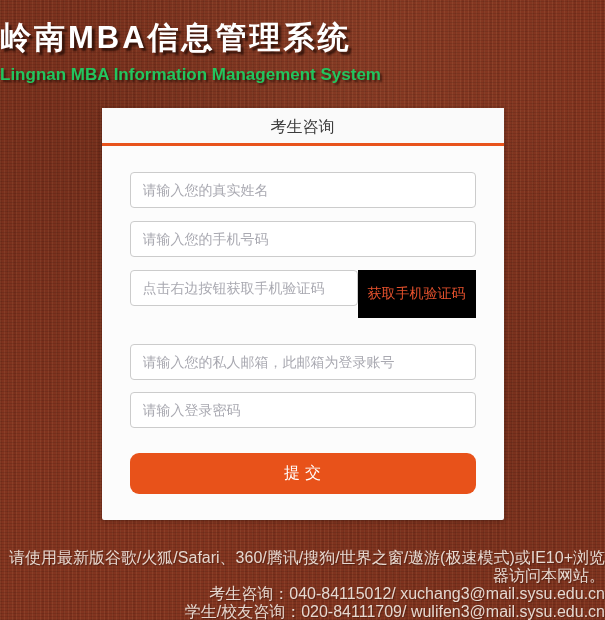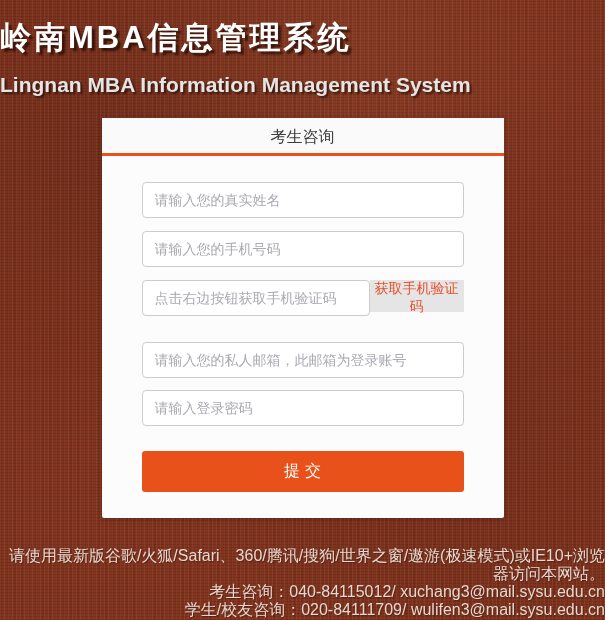--- a/index.html
+++ b/index.html
@@ -16,61 +16,61 @@
       repeating-linear-gradient(90deg, rgba(60,15,5,0.10) 0 2px, transparent 2px 7px);
   }
 
   .masthead { padding-top: 16px; text-align: left; }
   .masthead h1 {
     color: #fff; font-size: 31px; line-height: 44px; font-weight: bold;
     letter-spacing: 3px;
     text-shadow: 3px 3px 2px rgba(20,5,0,0.65);
   }
   .masthead .subtitle {
-    color: #e5e5e5; font-size: 21px; line-height: 22px; font-weight: bold;
-    margin-top: 14px;
+    color: #22c55e; font-size: 17px; line-height: 22px; font-weight: bold;
+    margin-top: 4px;
     text-shadow: 2px 2px 2px rgba(20,5,0,0.6);
   }
 
   .card {
     width: 402px; margin: 22px auto 0; background: #fcfcfc;
     border-radius: 2px;
     box-shadow: 0 1px 4px rgba(0,0,0,0.25);
   }
   .card-header {
     height: 38px; line-height: 38px; text-align: center;
     background: #fafafa;
     border-bottom: 3px solid #e8531c;
     font-size: 16px; color: #3c3c3c;
   }
-  .card-body { padding: 26px 40px; }
+  .card-body { padding: 26px 28px; }
 
   .text-input {
     display: block; width: 100%; height: 36px;
     border: 1px solid #ccc; border-radius: 4px;
     padding: 0 12px; font-size: 14px; color: #555;
     background: #fff; outline: none;
     font-family: "Liberation Sans", "DejaVu Sans", sans-serif;
   }
   .text-input::placeholder { color: #a9a9b1; opacity: 1; }
   .row { margin-bottom: 13px; }
   .row.code-row { display: flex; }
   .row.code-row .text-input { width: 228px; flex: none; }
   .code-btn {
-    flex: 1; margin-left: 0; height: 32px;
-    background: #e5e5e5; border: none; cursor: pointer;
+    flex: 1; margin-left: 0; height: 48px;
+    background: #000000; border: none; cursor: pointer;
     color: #e5512d; font-size: 14px;
     font-family: "Liberation Sans", "DejaVu Sans", sans-serif;
   }
   .row.email-row { margin-top: 26px; margin-bottom: 12px; }
   .row.password-row { margin-bottom: 0; }
 
   .submit-btn {
     display: block; width: 100%; height: 41px; margin-top: 25px;
-    background: #e8521a; border: none; border-radius: 3px; cursor: pointer;
+    background: #e8521a; border: none; border-radius: 9px; cursor: pointer;
     color: #fff; font-size: 16px; letter-spacing: 5px; text-indent: 5px;
     font-family: "Liberation Sans", "DejaVu Sans", sans-serif;
   }
 
   .footer {
     margin-top: 29px; text-align: right;
     color: #e6d8d0; font-size: 16px; line-height: 18px;
     text-shadow: 1px 1px 1px rgba(40,10,0,0.4);
   }
 </style>

